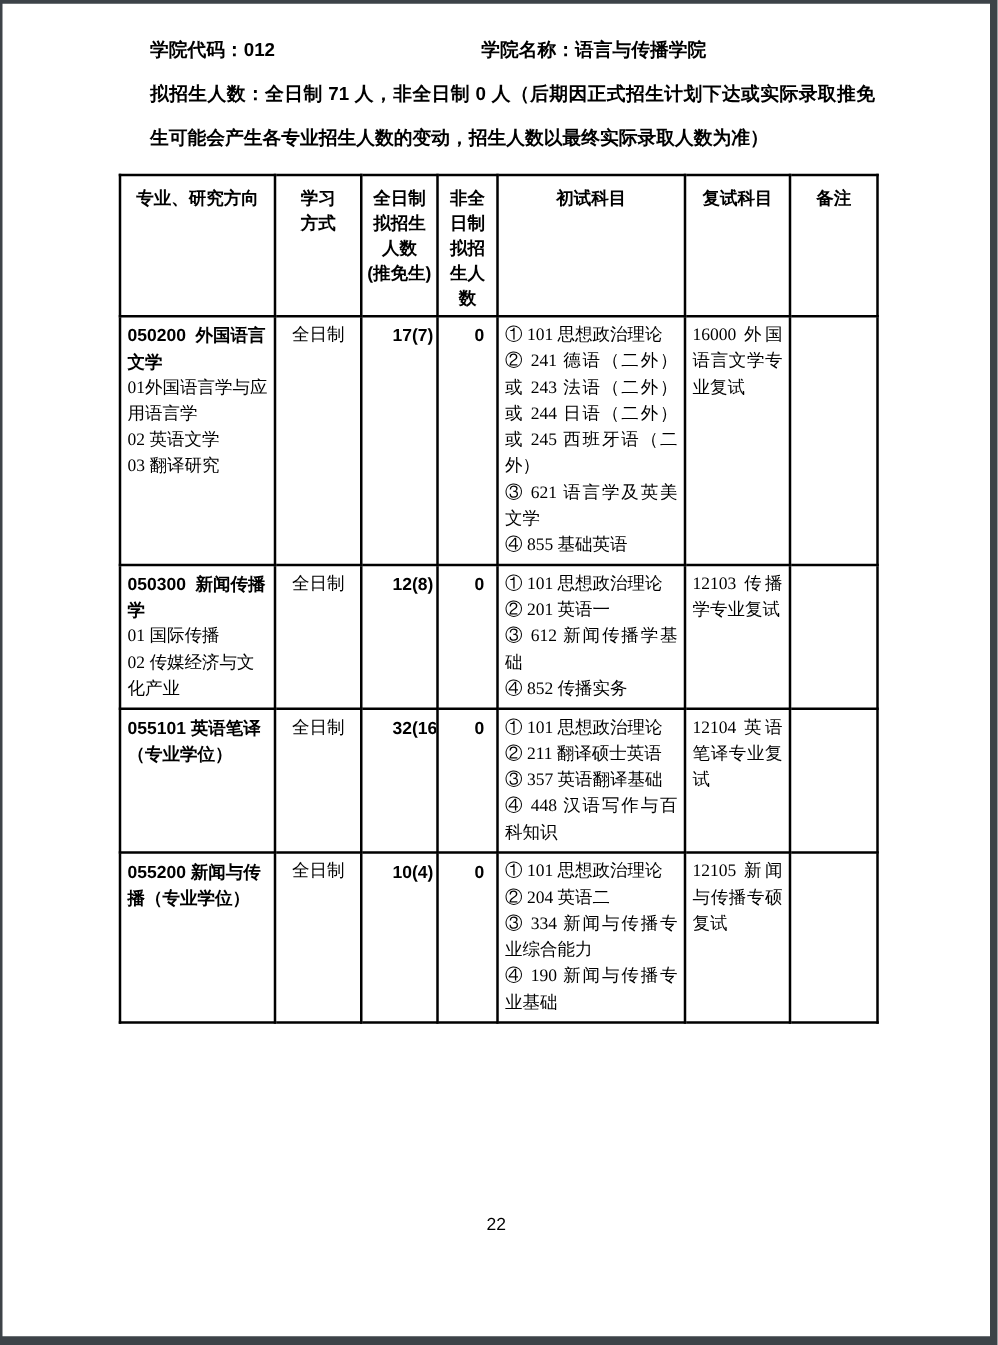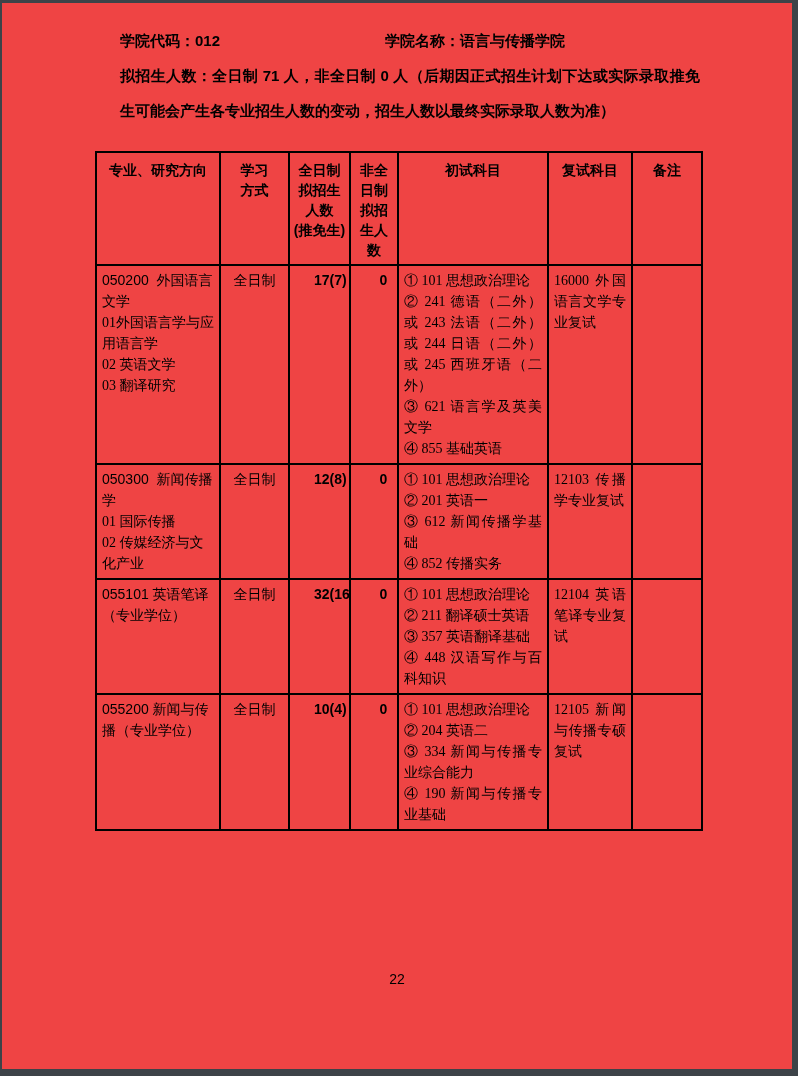--- a/index.html
+++ b/index.html
@@ -7,41 +7,41 @@
     width: 798px; height: 1076px;
     background: #3d4348;
     position: relative;
     overflow: hidden;
     font-family: "Liberation Serif", "DejaVu Serif", serif;
     color: #000;
   }
   .page {
     position: absolute;
     top: 3px; left: 2px; right: 6px; bottom: 7px;
-    background: #ef4444;
+    background: #ffffff;
   }
   
   .doc-header {
     position: absolute;
     top: 20px; left: 118px; width: 580px;
     font-family: "Liberation Sans", "DejaVu Sans", sans-serif;
     font-weight: bold;
     font-size: 15px;
     line-height: 35px;
   }
   .header-row { position: relative; height: 35px; }
   .header-row .college-name { position: absolute; left: 265px; top: 0; white-space: nowrap; }
   .note {
     margin: 0;
     text-align: justify;
   }
   
   table.admissions-table {
     position: absolute;
-    top: 148px; left: 93px;
+    top: 136px; left: 93px;
     width: 489px;
     border-collapse: collapse;
     table-layout: fixed;
   }
   .admissions-table col.c0 { width: 124px; }
   .admissions-table col.c1 { width: 69px; }
   .admissions-table col.c2 { width: 61px; }
   .admissions-table col.c3 { width: 48px; }
   .admissions-table col.c4 { width: 150px; }
   .admissions-table col.c5 { width: 84px; }
@@ -66,21 +66,21 @@
     font-size: 14px;
     line-height: 21px;
   }
   tr.hrow   { height: 103px; }
   tr.rh0    { height: 170px; }
   tr.rh1    { height: 108px; }
   tr.rh2    { height: 104px; }
   tr.rh3    { height: 135px; }
   .major-title {
     font-family: "Liberation Sans", "DejaVu Sans", sans-serif;
-    font-weight: normal;
+    font-weight: bold;
     white-space: pre-wrap;
   }
   .direction { text-align: left; }
   td.center { text-align: center; }
   td.num {
     font-family: "Liberation Sans", "DejaVu Sans", sans-serif;
     font-weight: bold;
     padding-left: 24px;
   }
   .subjects-cell .subject { text-align: justify; }

